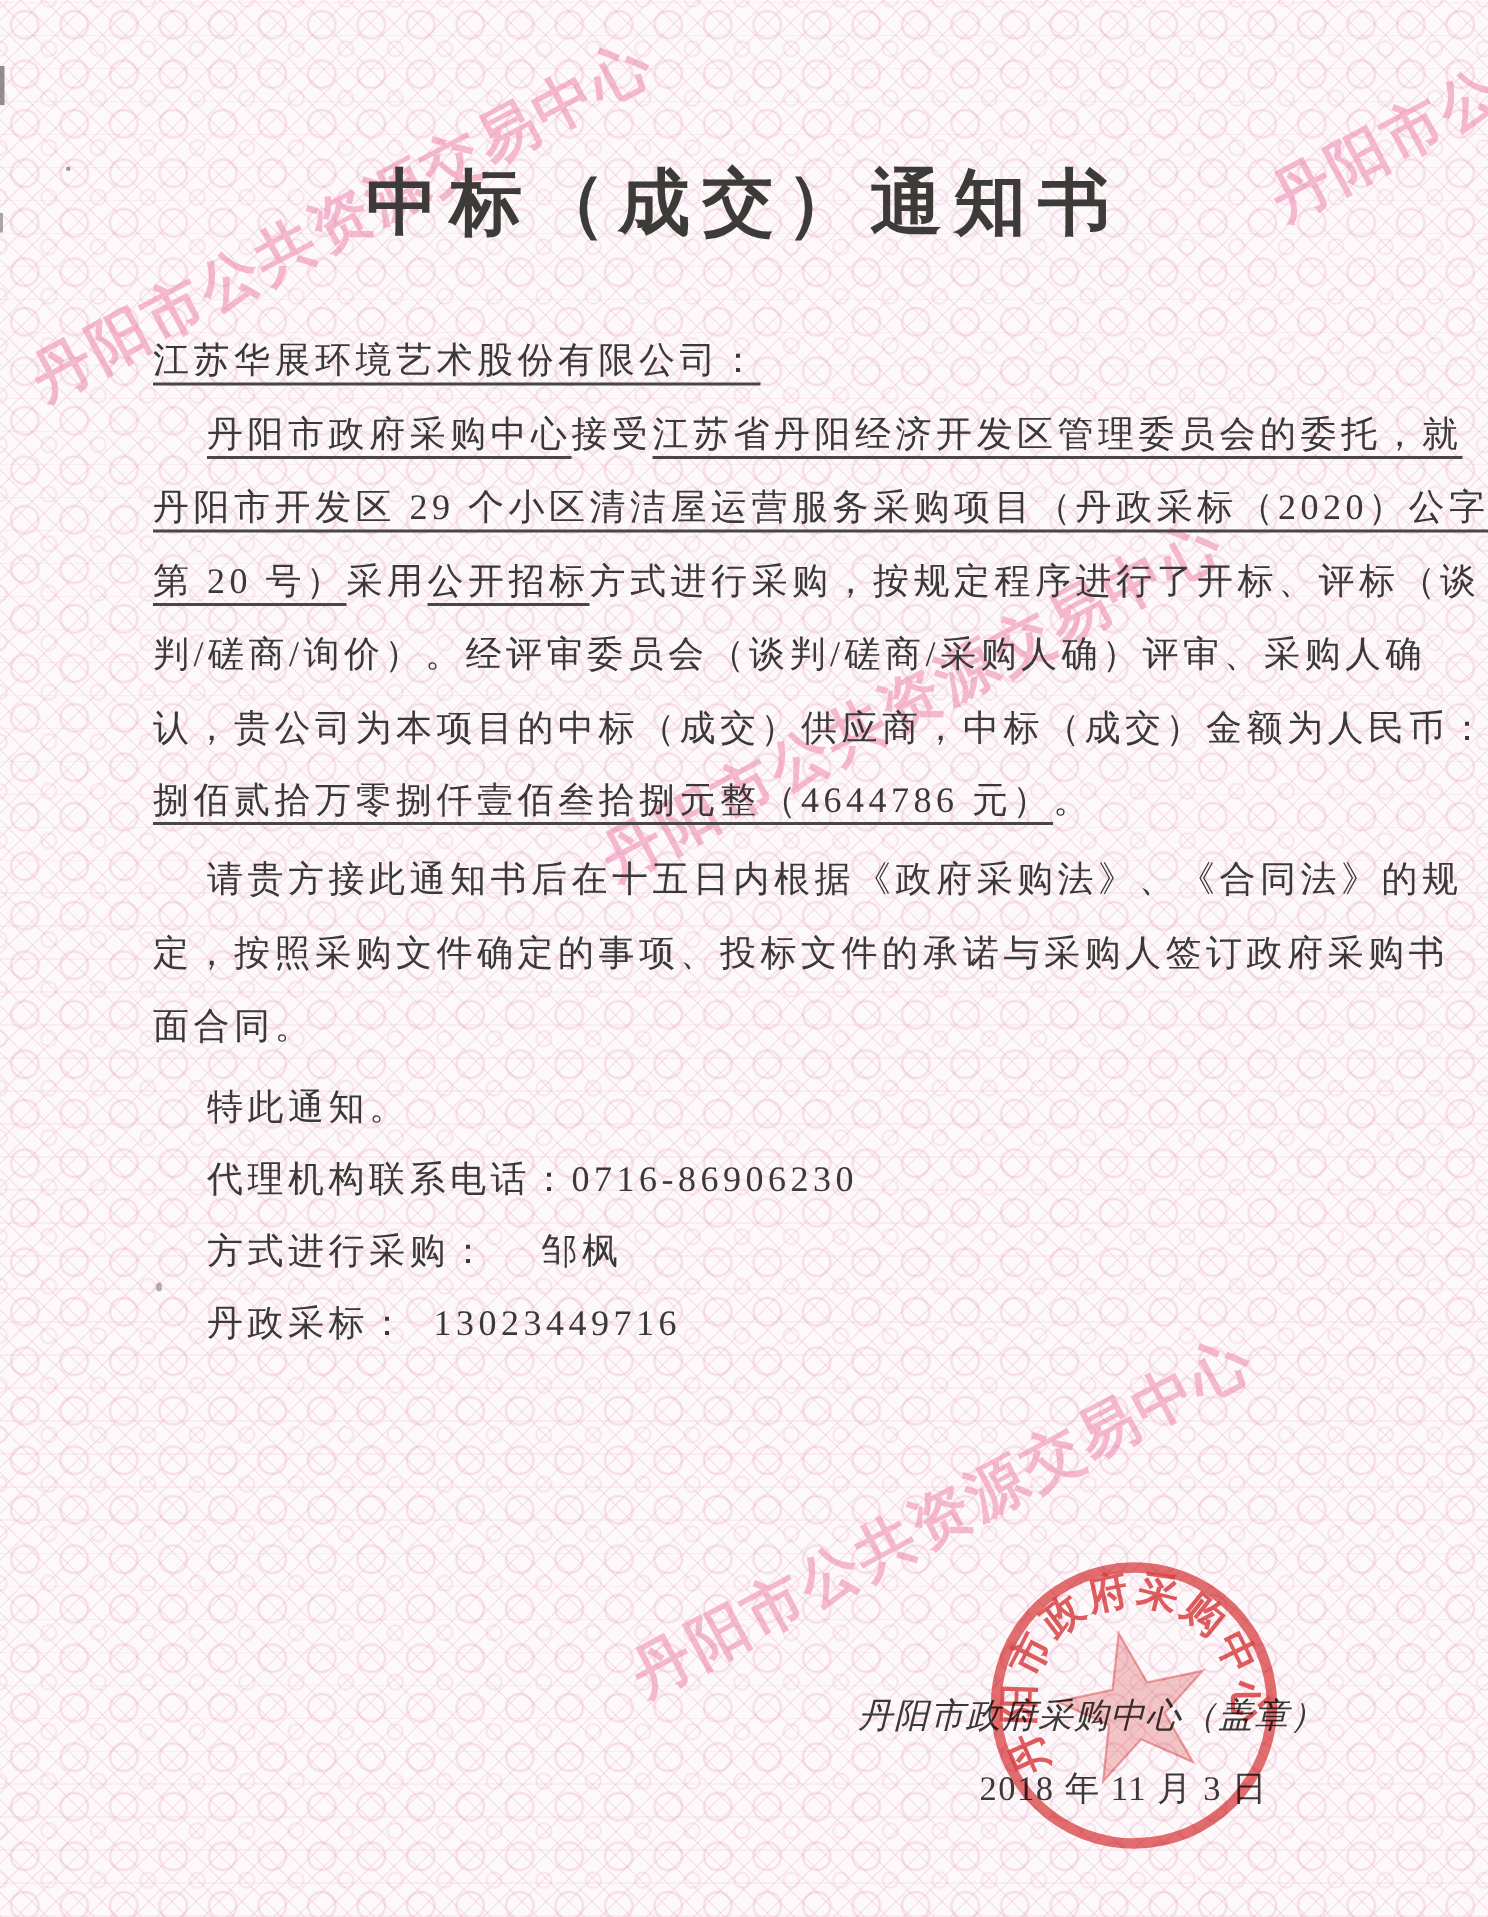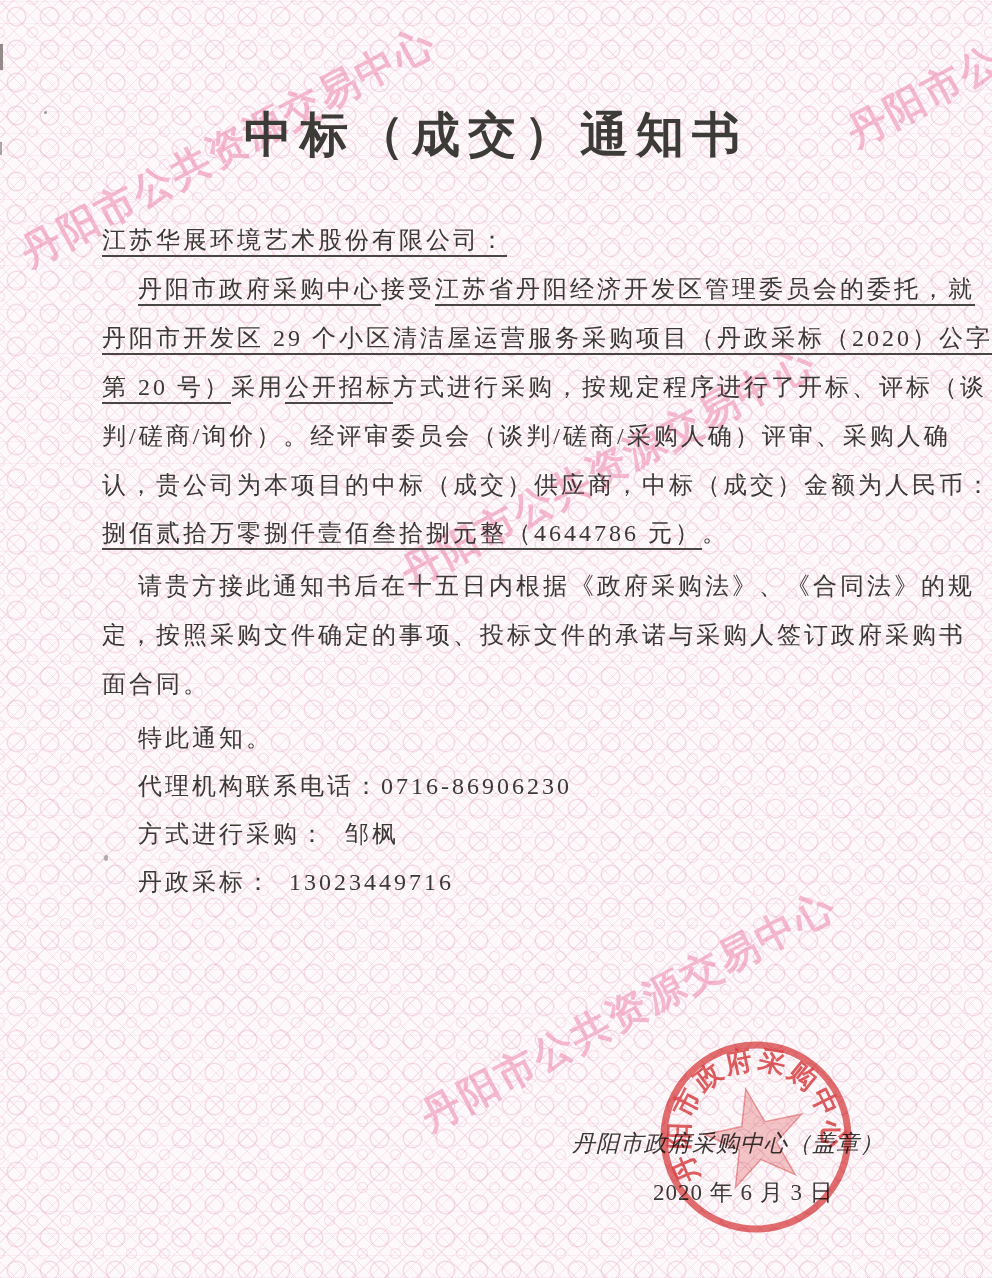--- a/index.html
+++ b/index.html
@@ -40,21 +40,21 @@
   .u{
     text-decoration:underline;
     text-underline-offset:7px;
     text-decoration-thickness:1.5px;
     text-decoration-color:#4a4643;
   }
   .y-addr{top:224px}
   .y0{top:273px}.y1{top:322px}.y2{top:371px}.y3{top:420px}.y4{top:469px}.y5{top:517px}
   .y6{top:570px}.y7{top:619px}.y8{top:668px}
   .y-close{top:722px}.y-c1{top:770px}.y-c2{top:818px}.y-c3{top:866px}
-  .gap1{margin-left:18px}
+  .gap1{margin-left:34px}
   .gap2{margin-left:16px}
   .sign{left:572px; top:1128px; font-size:23px; letter-spacing:1px; width:auto;font-style:italic;}
   .date{left:653px; top:1177px; font-size:23px; letter-spacing:1px; width:auto;}
   .seal-svg{position:absolute; left:0; top:0; z-index:3; mix-blend-mode:multiply; pointer-events:none;}
   .seal-ring{fill:none; stroke:rgba(219,72,72,.78); stroke-width:7;}
   .seal-star{fill:rgba(219,78,78,.30); stroke:rgba(219,78,78,.5); stroke-width:1.5;}
   .seal-text{font-family:"Liberation Serif","DejaVu Serif",serif; font-size:27px; font-weight:bold;
              fill:rgba(219,68,68,.85); letter-spacing:3px;}
   .artifact{position:absolute; background:#5a5550; z-index:4;}
   .a1{left:0; top:44px;  width:3px; height:26px; opacity:.65;}
@@ -114,21 +114,21 @@
     <span>代理机构联系电话：</span><span>0716-86906230</span>
   </div>
   <div class="line y-c2 ind">
     <span>方式进行采购：</span><span class="gap1">邹枫</span>
   </div>
   <div class="line y-c3 ind">
     <span>丹政采标：</span><span class="gap2">13023449716</span>
   </div>
 
   <div class="line sign">丹阳市政府采购中心（盖章）</div>
-  <div class="line date">2020 年 6 月 3 日</div>
+  <div class="line date">2018 年 11 月 3 日</div>
 
   <svg class="seal-svg" width="992" height="1278" viewBox="0 0 992 1278">
     <g transform="rotate(-12 756 1137)">
       <circle class="seal-ring" cx="756" cy="1137" r="92"></circle>
       <polygon class="seal-star" transform="translate(756,1140)" points="0,-52 11.8,-16.2 49.5,-16.1 19,6.2 30.6,42.1 0,20 -30.6,42.1 -19,6.2 -49.5,-16.1 -11.8,-16.2"></polygon>
       <path id="sealArc" d="M 692 1160 A 68 68 0 1 1 820 1160" fill="none"></path>
       <text class="seal-text">
         <textPath href="#sealArc" startOffset="50%" text-anchor="middle">丹阳市政府采购中心</textPath>
       </text>
     </g>

